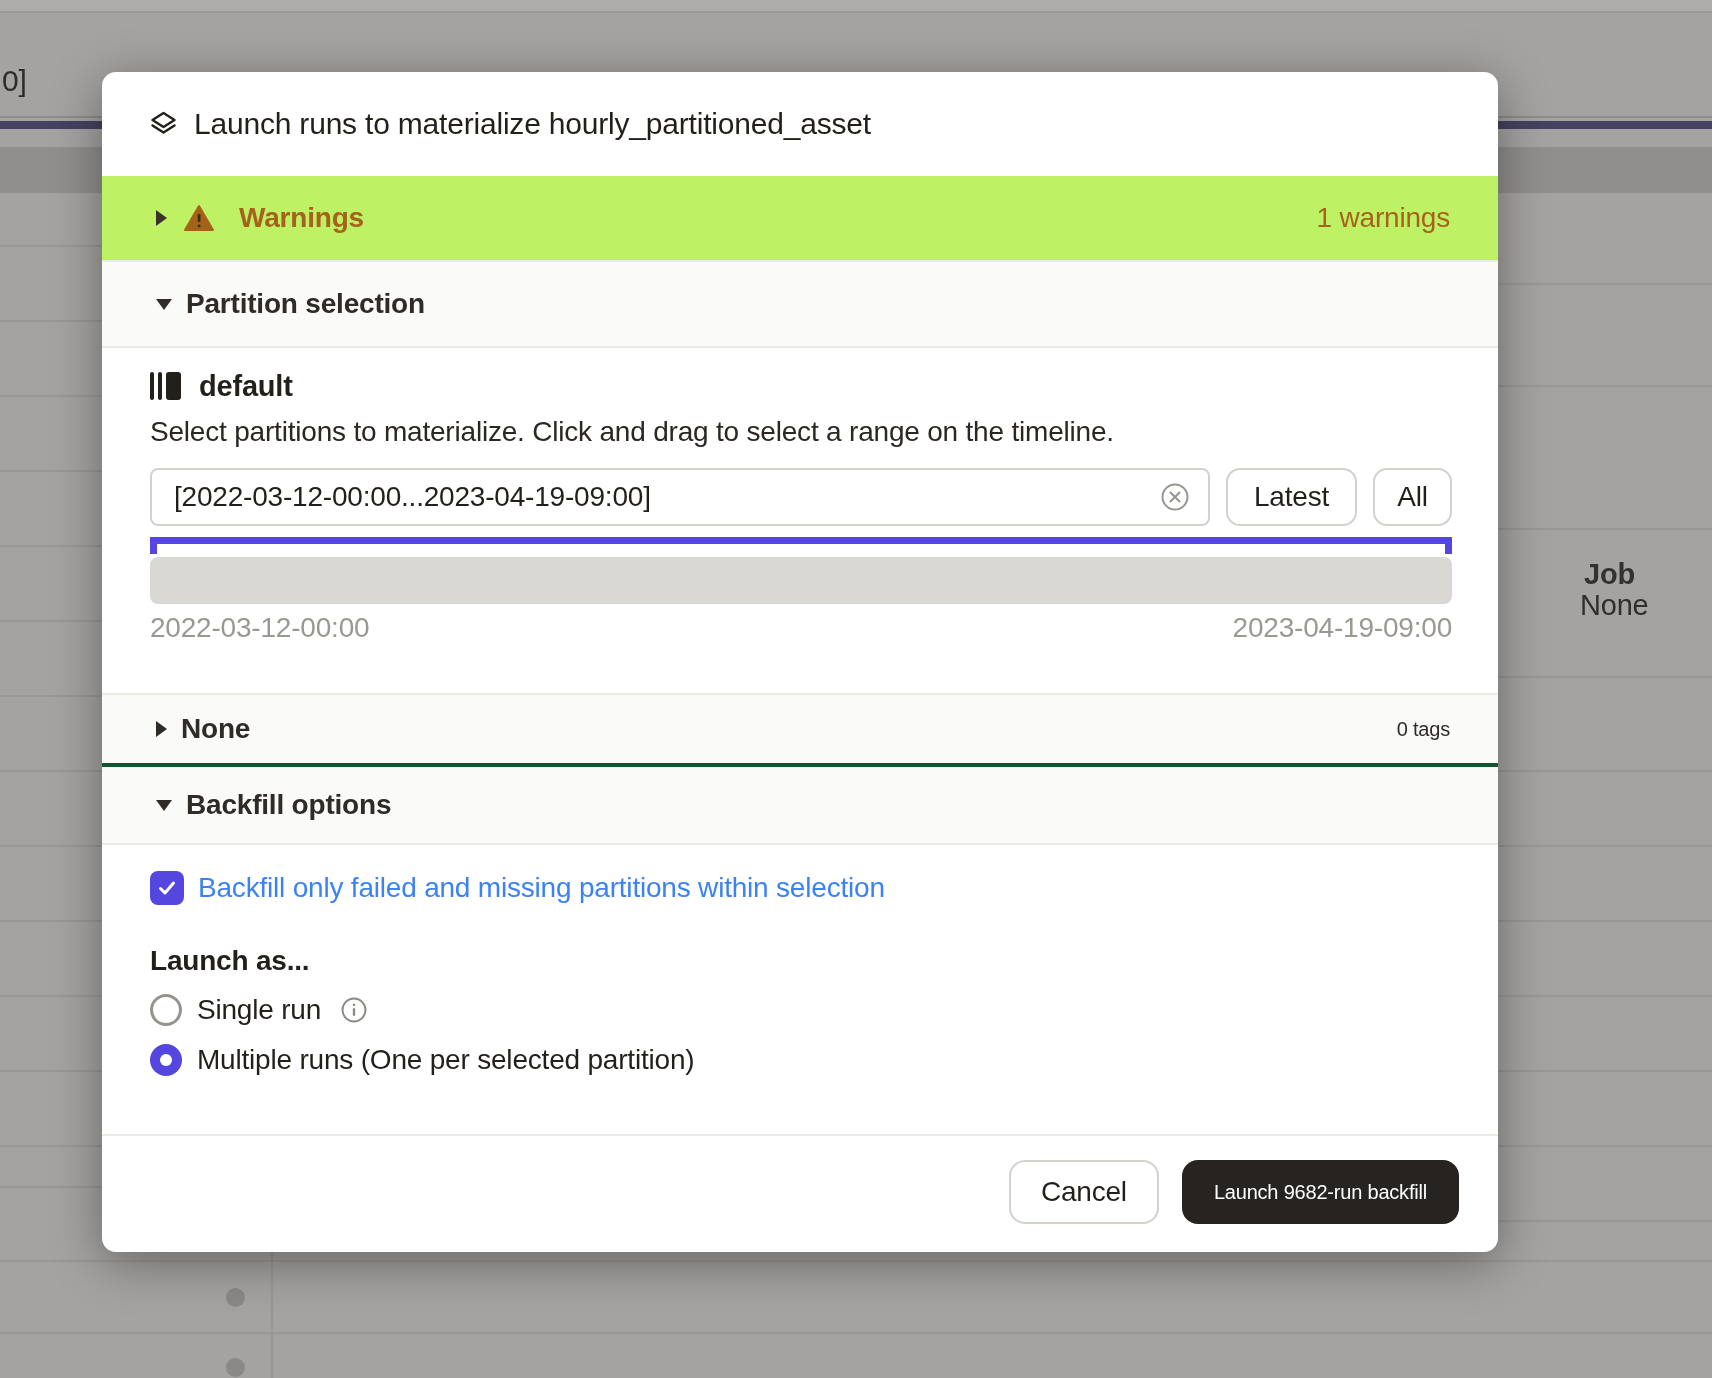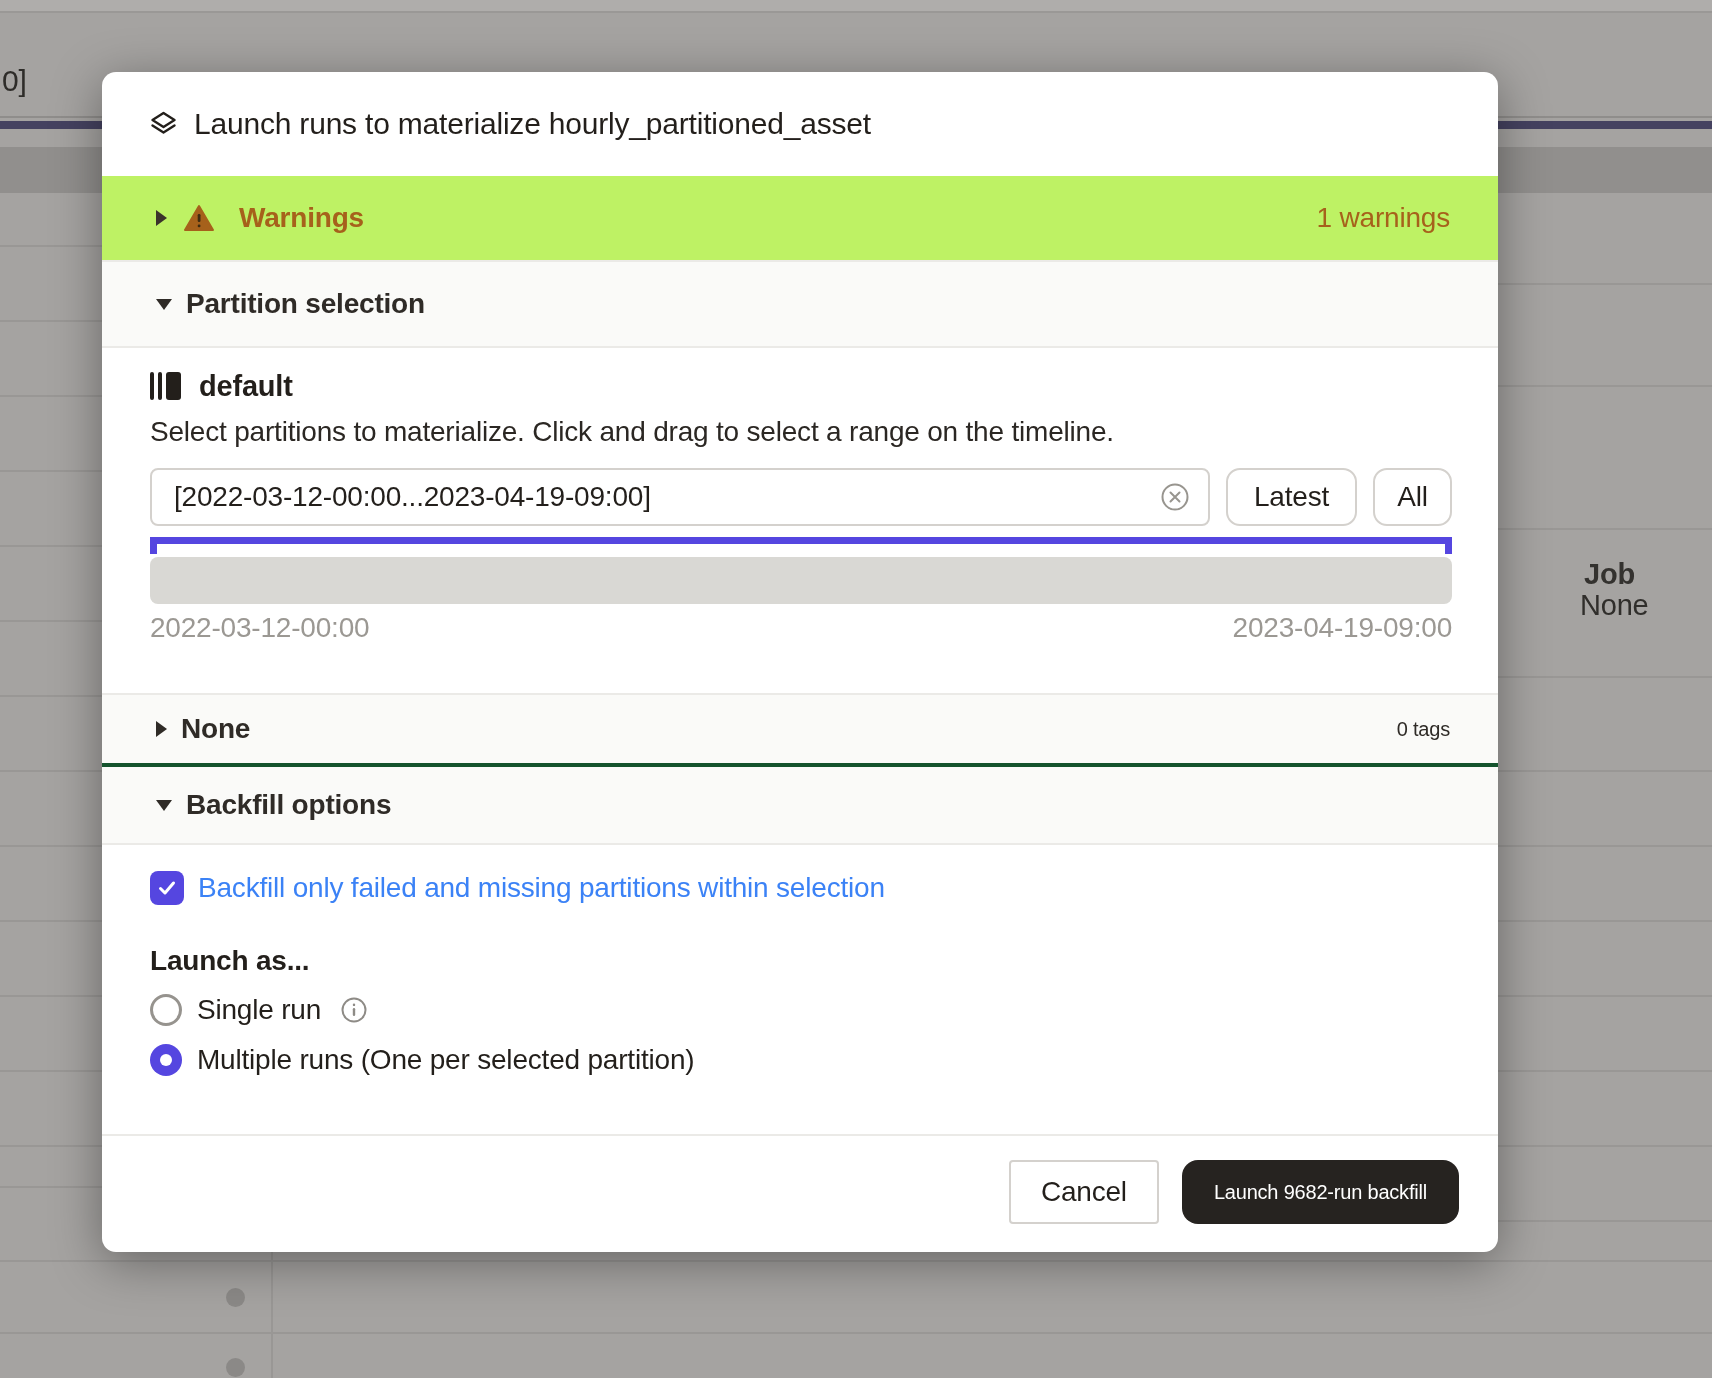--- a/index.html
+++ b/index.html
@@ -102,21 +102,21 @@
   .radio.off { border:3px solid #96938E; background:#fff; }
   .radio.on { background:#5546E0; position:relative; }
   .radio.on::after { content:""; position:absolute; left:10px; top:10px; width:12px; height:12px; border-radius:50%; background:#fff; }
   .radio-label { font-size:28px; color:#231F1B; }
 
   .footer {
     margin-top:auto; flex:none; height:118px; border-top:2px solid #EBEAE7;
     display:flex; align-items:center; justify-content:flex-end; gap:23px; padding:0 39px 4px 0;
   }
   .btn-cancel {
-    min-width:139px; height:64px; border:2px solid #D4D1CD; border-radius:4px; background:#fff;
+    min-width:139px; height:64px; border:2px solid #D4D1CD; border-radius:16px; background:#fff;
     font-size:28px; color:#231F1B; display:flex; align-items:center; justify-content:center;
     padding:0 30px; cursor:pointer;
   }
   .btn-launch {
     height:64px; border-radius:16px; background:#262320; color:#fff; font-size:20px;
     display:flex; align-items:center; justify-content:center; padding:0 32px; cursor:pointer;
   }
   svg { display:block; }
 </style>
 </head>

